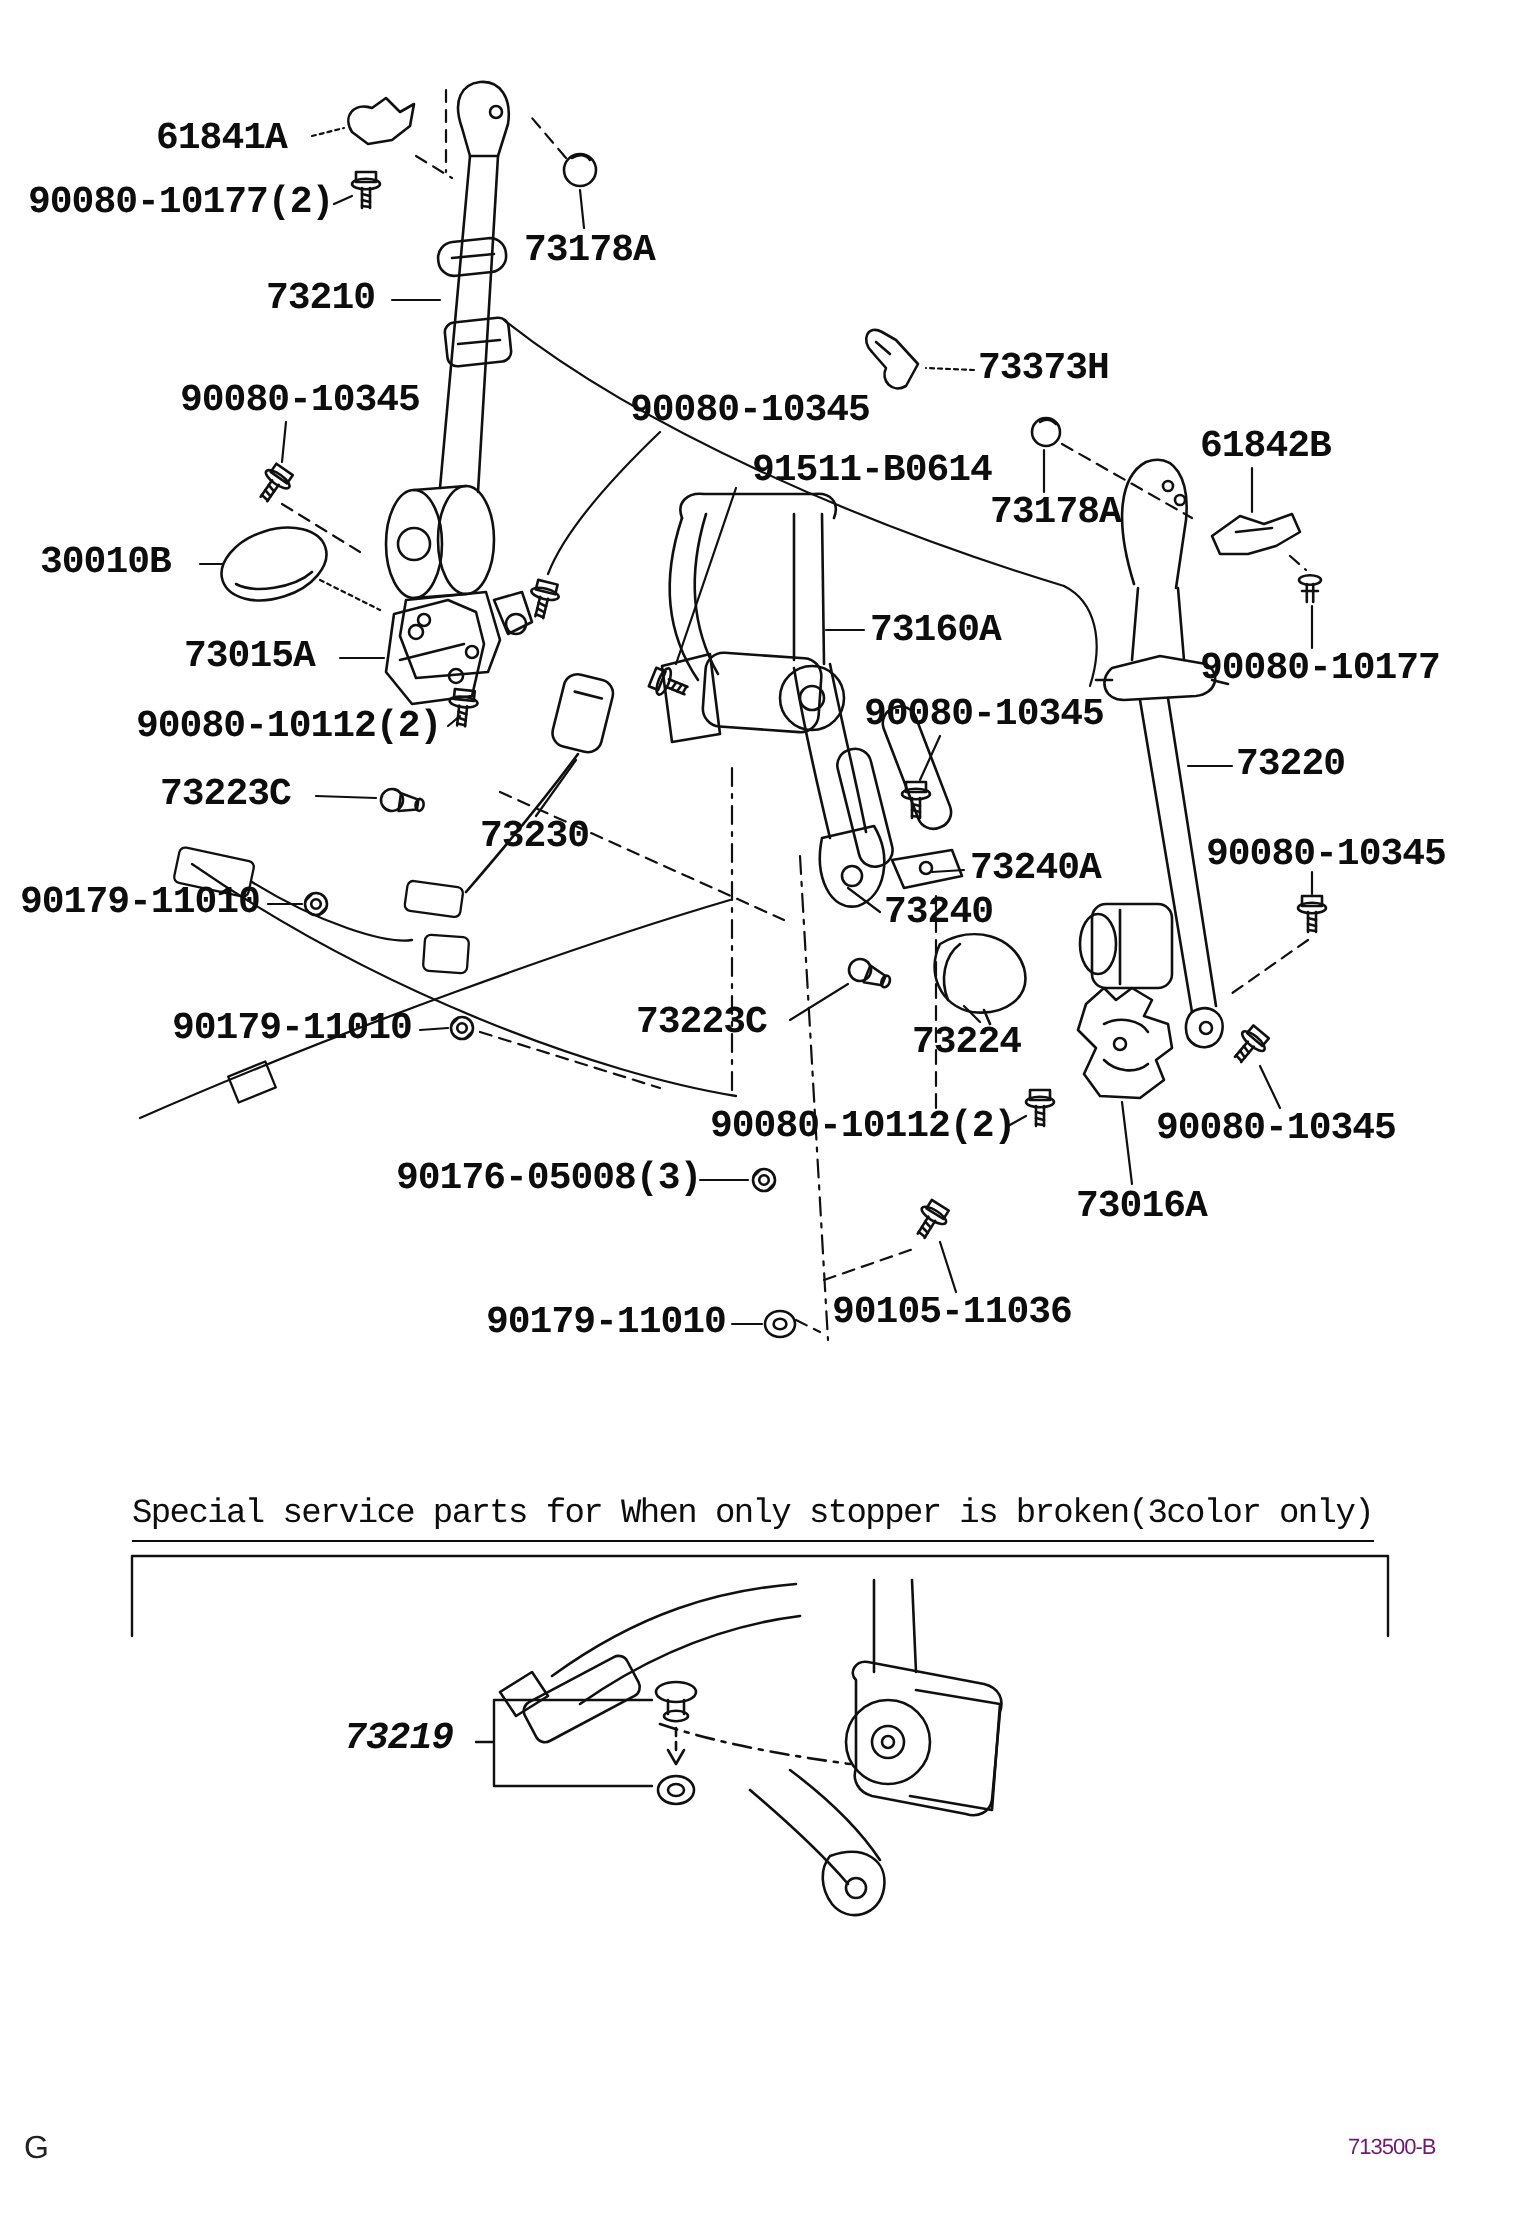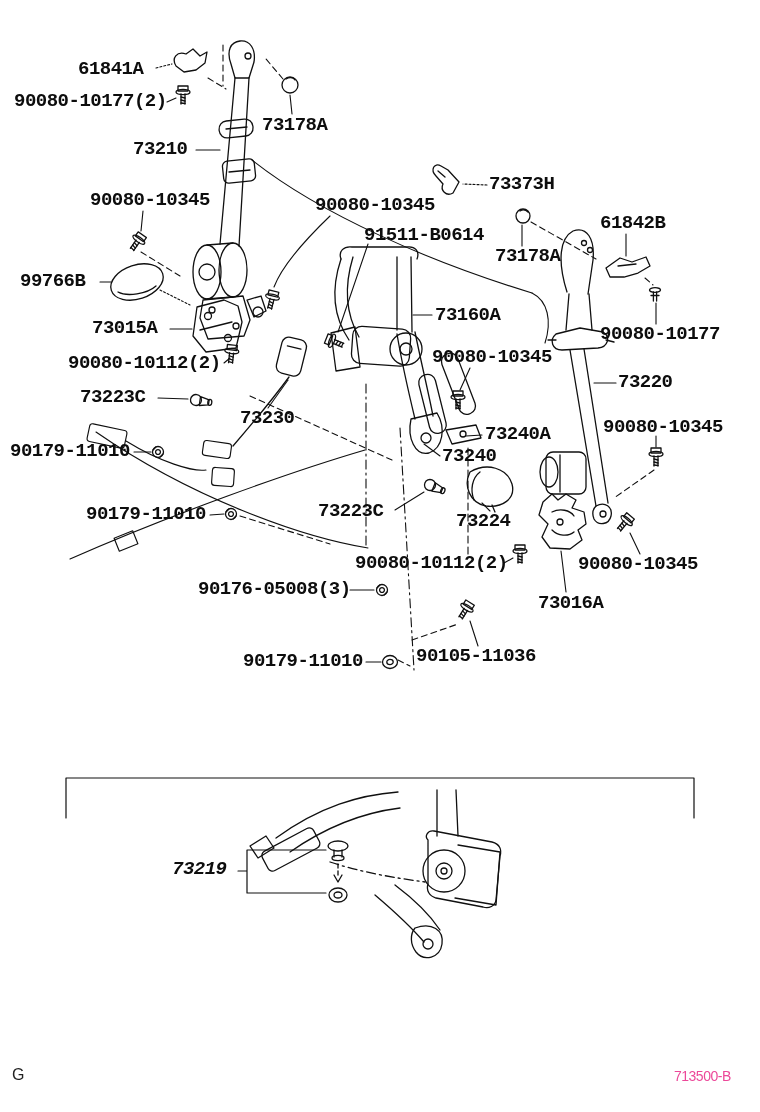--- a/index.html
+++ b/index.html
@@ -23,21 +23,21 @@
     color:#0d0d0d;border-bottom:1.5px solid #0d0d0d;padding-bottom:2px;
   }
   .footer-left{
     position:absolute;left:12px;top:1066px;
     font-family:"Liberation Sans","DejaVu Sans",sans-serif;
     font-size:16px;color:#222;
   }
   .footer-right{
     position:absolute;left:674px;top:1068px;
     font-family:"Liberation Sans","DejaVu Sans",sans-serif;
-    font-size:14px;letter-spacing:-0.5px;color:#ec4899;
+    font-size:11px;letter-spacing:-0.5px;color:#701a75;
   }
 </style>
 </head>
 <body>
 
 <div class="page">
 
   <svg class="artwork" width="760" height="1112" viewBox="0 0 760 1112" fill="none" stroke="#101010" stroke-width="1.3" stroke-linecap="round" stroke-linejoin="round">
 
     <defs>
@@ -304,27 +304,27 @@
     </g>
   </svg>
 
   <div class="labels-layer">
       <div class="part-label" style="left: 78px; top: 60px;">61841A</div>
       <div class="part-label" style="left: 14px; top: 92px;">90080-10177(2)</div>
       <div class="part-label" style="left: 262px; top: 116px;">73178A</div>
       <div class="part-label" style="left: 133px; top: 140px;">73210</div>
       <div class="part-label" style="left: 90px; top: 191px;">90080-10345</div>
       <div class="part-label" style="left: 315px; top: 196px;">90080-10345</div>
-      <div class="part-label" style="left: 364px; top: 226px;">91511-B0614</div>
+      <div class="part-label" style="left: 376px; top: 226px;">91511-B0614</div>
       <div class="part-label" style="left: 489px; top: 175px;">73373H</div>
       <div class="part-label" style="left: 600px; top: 214px;">61842B</div>
       <div class="part-label" style="left: 495px; top: 247px;">73178A</div>
       <div class="part-label" style="left: 435px; top: 306px;">73160A</div>
       <div class="part-label" style="left: 600px; top: 325px; font-family: Liberation Mono, monospace;">90080-10177</div>
-      <div class="part-label" style="left: 20px; top: 272px;">99766B</div>
+      <div class="part-label" style="left: 20px; top: 272px;">30010B</div>
       <div class="part-label" style="left: 92px; top: 319px;">73015A</div>
       <div class="part-label" style="left: 68px; top: 354px;">90080-10112(2)</div>
       <div class="part-label" style="left: 80px; top: 388px;">73223C</div>
       <div class="part-label" style="left: 240px; top: 409px;">73230</div>
       <div class="part-label" style="left: 432px; top: 348px;">90080-10345</div>
       <div class="part-label" style="left: 618px; top: 373px; text-align: right;">73220</div>
       <div class="part-label" style="left: 603px; top: 418px;">90080-10345</div>
       <div class="part-label" style="left: 485px; top: 425px;">73240A</div>
       <div class="part-label" style="left: 442px; top: 447px;">73240</div>
       <div class="part-label" style="left: 10px; top: 442px;">90179-11010</div>
@@ -333,18 +333,19 @@
       <div class="part-label" style="left: 456px; top: 512px;">73224</div>
       <div class="part-label" style="left: 355px; top: 554px;">90080-10112(2)</div>
       <div class="part-label" style="left: 578px; top: 555px;">90080-10345</div>
       <div class="part-label" style="left: 198px; top: 580px;">90176-05008(3)</div>
       <div class="part-label" style="left: 538px; top: 594px;">73016A</div>
       <div class="part-label" style="left: 243px; top: 652px;">90179-11010</div>
       <div class="part-label" style="left: 416px; top: 647px;">90105-11036</div>
       <div class="part-label" style="left: 172px; top: 860px; font-style: italic;">73219</div>
     </div>
 
+  <div class="section-title">Special service parts for When only stopper is broken(3color only)</div>
 
   <div class="footer-left">G</div>
 
   <div class="footer-right">713500-B</div>
 
 </div>
 
 </body></html>

